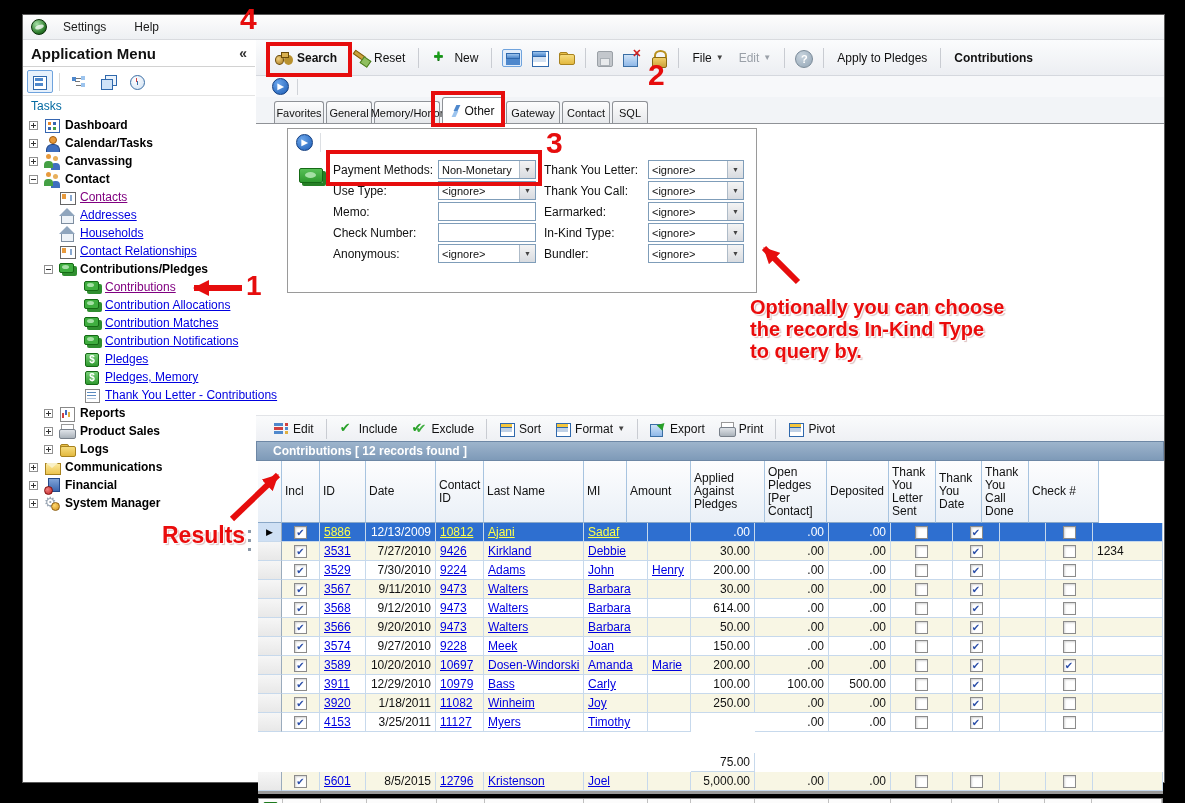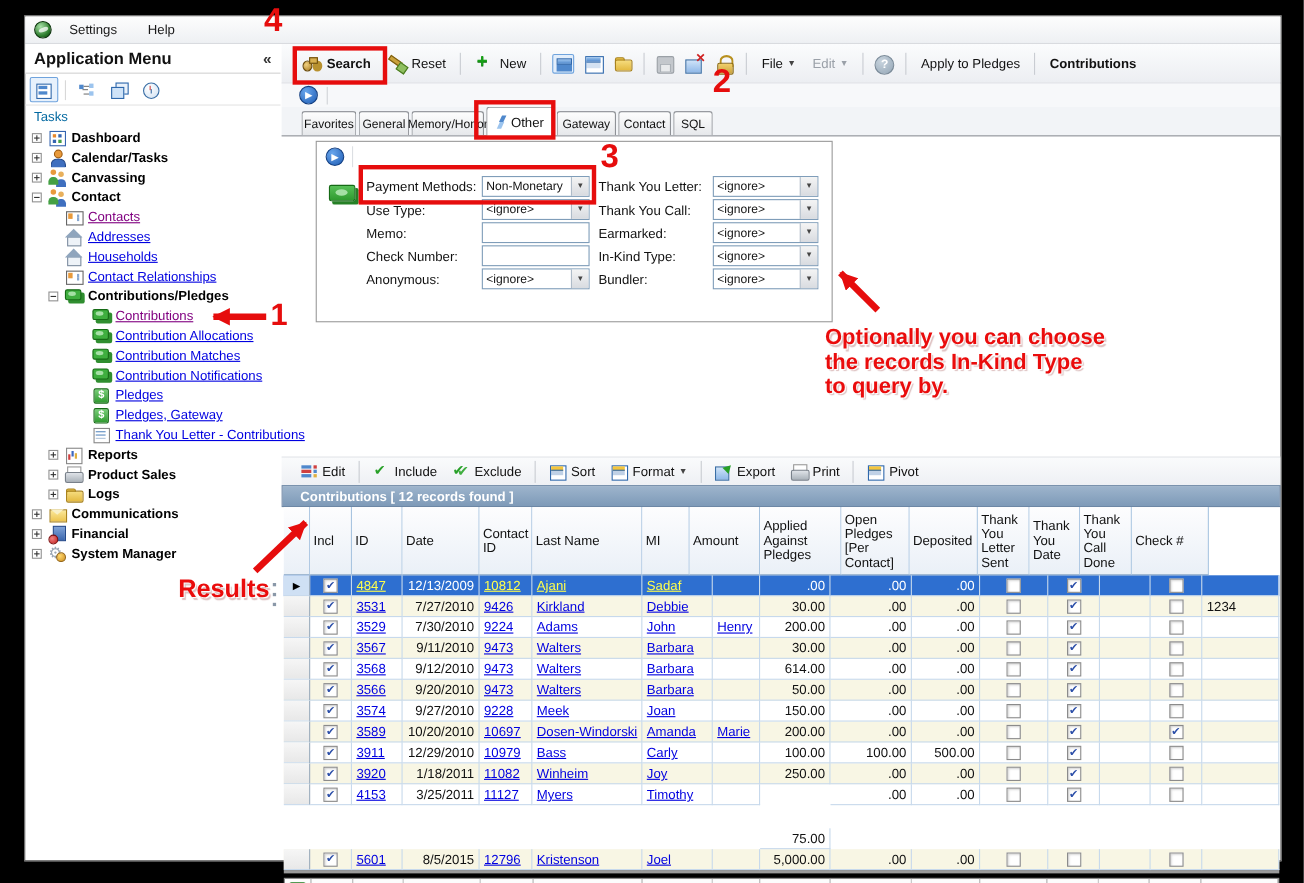--- a/index.html
+++ b/index.html
@@ -409,21 +409,21 @@
     <div class="trow">
       <span class="tind" style="width: 46px;"></span>
       <span class="noexp"></span>
       <span class="tic i-dollar"></span>
       <span class="tlabel blue">Pledges</span>
     </div>
     <div class="trow">
       <span class="tind" style="width: 46px;"></span>
       <span class="noexp"></span>
       <span class="tic i-dollar"></span>
-      <span class="tlabel blue">Pledges, Gateway</span>
+      <span class="tlabel blue">Pledges, Memory</span>
     </div>
     <div class="trow">
       <span class="tind" style="width: 46px;"></span>
       <span class="noexp"></span>
       <span class="tic i-letterdoc"></span>
       <span class="tlabel blue">Thank You Letter - Contributions</span>
     </div>
     <div class="trow">
       <span class="tind" style="width: 21px;"></span>
       <span class="exp plus"></span>
@@ -685,21 +685,21 @@
       <div class="hcell" style="width: 47px;">Thank You Call Done</div>
       <div class="hcell" style="width: 70px;">Check #</div>
     </div>
   <div id="gbody">
       <div class="grow selrow">
         <div class="gcell c selcell" style="width: 24px;">▶</div>
         <div class="gcell c" style="width: 38px;">
           <span class="cb on"></span>
         </div>
         <div class="gcell l" style="width: 46px;">
-          <span class="glink">4847</span>
+          <span class="glink">5886</span>
         </div>
         <div class="gcell r" style="width: 70px;">12/13/2009</div>
         <div class="gcell l" style="width: 48px;">
           <span class="glink">10812</span>
         </div>
         <div class="gcell l" style="width: 100px;">
           <span class="glink">Ajani</span>
         </div>
         <div class="gcell l" style="width: 64px;">
           <span class="glink">Sadaf</span>

